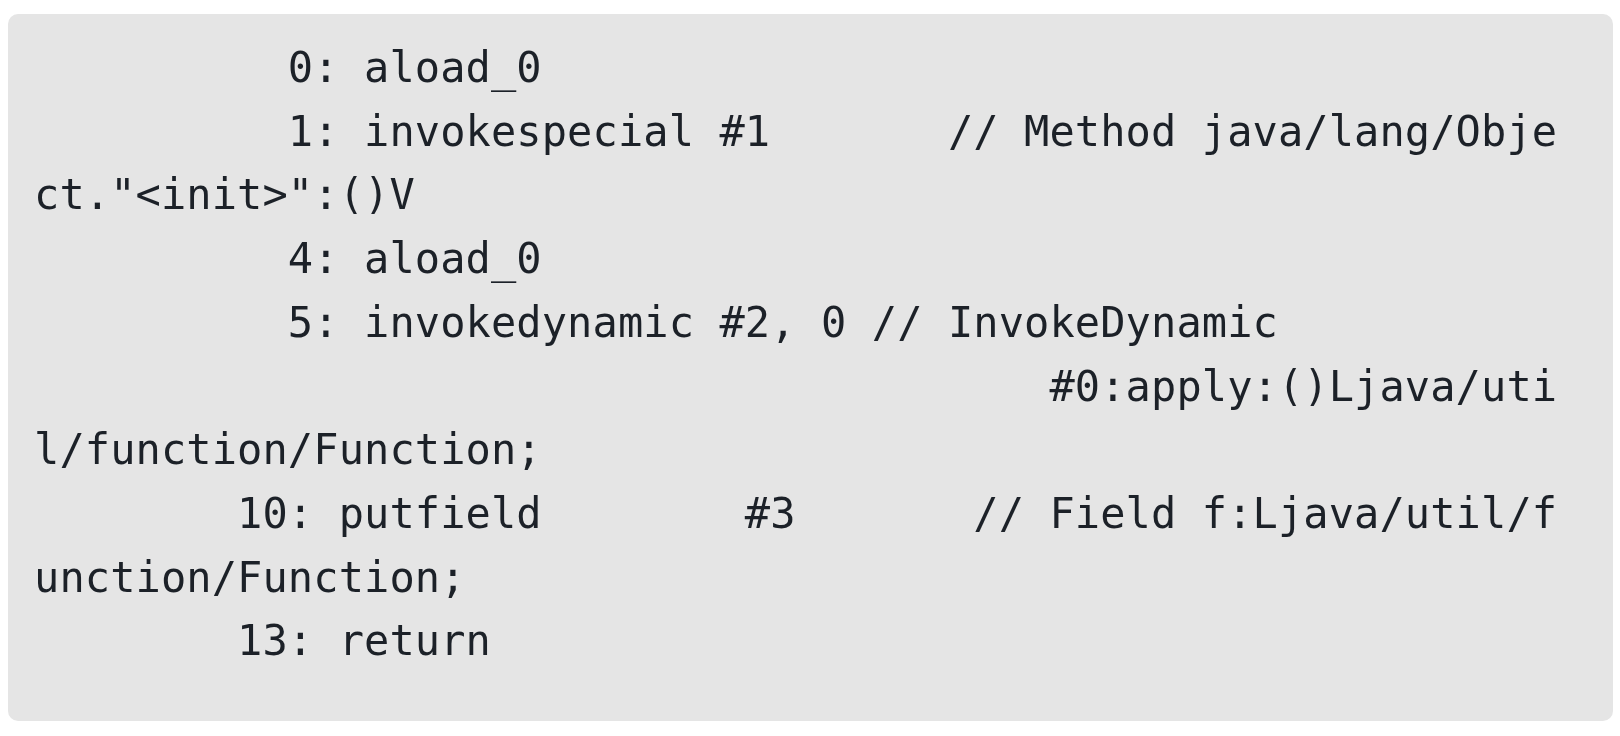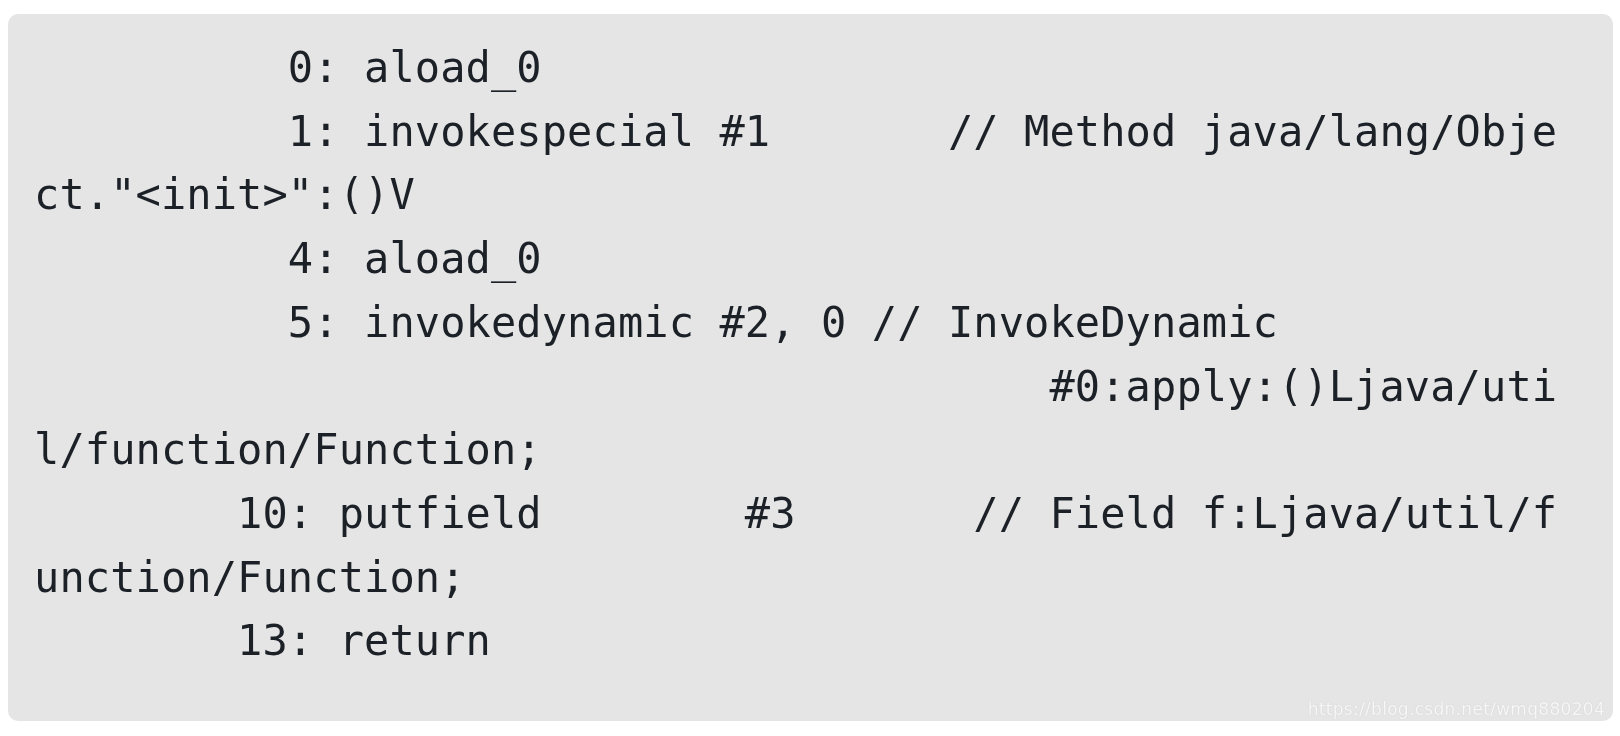--- a/index.html
+++ b/index.html
@@ -58,15 +58,14 @@
     <pre>          0: aload_0
           1: invokespecial #1       // Method java/lang/Obje
 ct."&lt;init&gt;":()V
           4: aload_0
           5: invokedynamic #2, 0 // InvokeDynamic
                                         #0:apply:()Ljava/uti
 l/function/Function;
         10: putfield        #3       // Field f:Ljava/util/f
 unction/Function;
         13: return</pre>
-    <span class="watermark">https://blog.csdn.net/wmq880204</span>
   </div>
 </div>
 
 </body></html>

